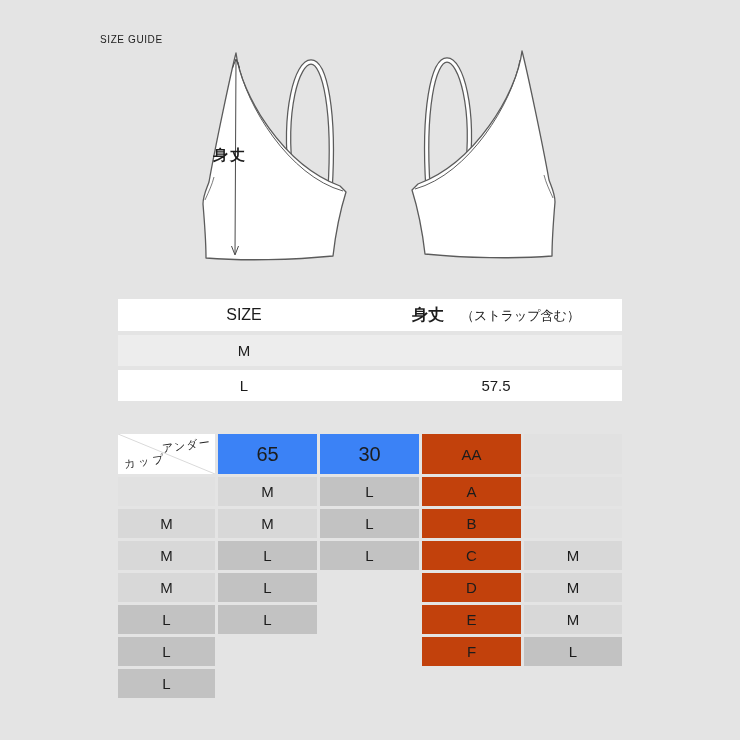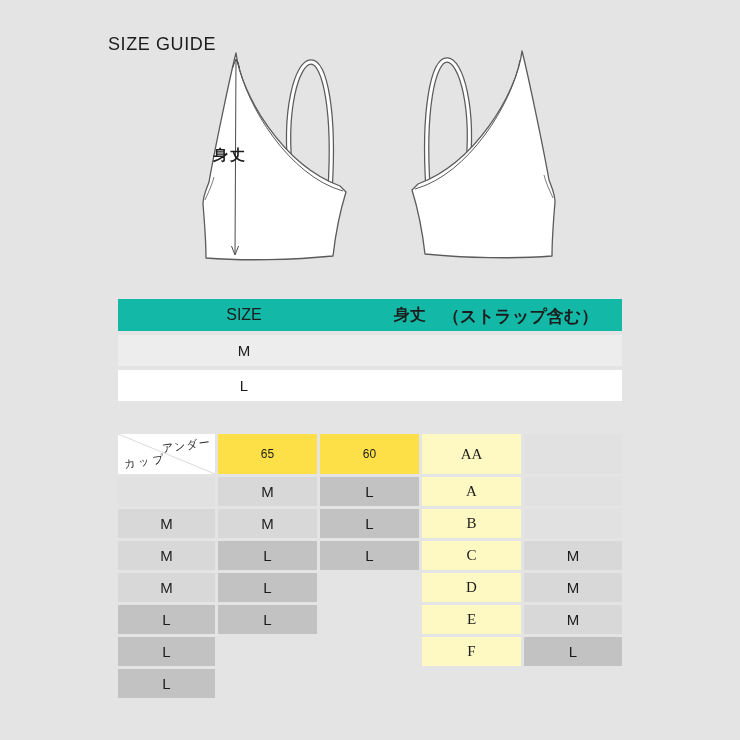--- a/index.html
+++ b/index.html
@@ -5,45 +5,45 @@
   html,body{margin:0;padding:0;}
   body{
     width:740px;height:740px;
     background:var(--background,#e4e4e4);
     font-family:"Liberation Sans","DejaVu Sans",sans-serif;
     color:var(--text,#1c1c1c);
     position:relative;overflow:hidden;
   }
   .abs{position:absolute;}
   
-  .title{left:108px;top:34px;font-size:18px;letter-spacing:.6px;}
+  .title{left:100px;top:34px;font-size:10px;letter-spacing:.6px;}
   
   .garment1{left:183px;top:50px;}
   .garment2{left:385px;top:48px;}
   .length-label{left:213px;top:146px;font-size:15px;font-weight:600;letter-spacing:2px;}
   
   .size-table{left:118px;top:299px;width:504px;}
   .t1-row{display:flex;height:31px;margin-top:4px;background:#ffffff;}
   .t1-row.stripe{background:var(--table-stripe,#ededed);}
-  .t1-header{display:flex;height:32px;background:#14b8a6;}
+  .t1-header{display:flex;height:32px;background:#ffffff;}
   .t1-cell{width:50%;display:flex;align-items:center;justify-content:center;font-size:15px;}
   .t1-header .t1-cell{font-size:16px;}
   .len-head{font-weight:bold;font-size:16px;}
-  .len-note{font-weight:bold;font-size:17px;margin-left:17px;padding-top:2px;}
+  .len-note{font-weight:normal;font-size:13px;margin-left:17px;padding-top:2px;}
   
   .cup-table{
     left:118px;top:434px;width:504px;
     display:grid;
     grid-template-columns:97px 99px 99px 99px 98px;
     grid-template-rows:40px repeat(7,29px);
     gap:3px;
   }
   .cell{display:flex;align-items:center;justify-content:center;font-size:15px;}
-  .th{background:#fde047;font-size:12px;}
-  .rowlab{background:#fef9c3;font-family:Liberation Serif, serif;}
+  .th{background:#3b82f6;font-size:20px;}
+  .rowlab{background:#c2410c;}
   .c-empty{background:var(--cell-empty,#e1e1e1);}
   .c-m{background:var(--cell-m,#d8d8d8);}
   .c-l{background:var(--cell-l,#c2c2c2);}
   .c-none{background:transparent;}
   .corner{background:#ffffff;position:relative;overflow:hidden;}
   .corner svg{position:absolute;left:0;top:0;width:100%;height:100%;}
   .corner .u{position:absolute;top:4px;right:4px;font-size:11px;transform:rotate(-8deg);letter-spacing:1px;}
   .corner .c{position:absolute;bottom:5px;left:6px;font-size:11px;transform:rotate(-8deg);letter-spacing:3px;}
 </style>
 </head>
@@ -92,34 +92,35 @@
       <span class="len-head">身丈</span>
       <span class="len-note">（ストラップ含む）</span>
     </div>
   </div>
   <div id="t1rows">
       <div class="t1-row stripe">
         <div class="t1-cell">M</div>
       </div>
       <div class="t1-row">
         <div class="t1-cell">L</div>
+        <div class="t1-cell">57.5</div>
       </div>
     </div>
 </div>
 
 <div class="abs cup-table" id="cupTable">
   <div class="corner">
     <svg viewBox="0 0 97 40" preserveAspectRatio="none">
       <line x1="0" y1="0" x2="97" y2="40" stroke="#dadada" stroke-width="1"></line>
     </svg>
     <span class="u">アンダー</span>
     <span class="c">カップ</span>
   </div>
 <div class="cell th">65</div>
-    <div class="cell th">60</div>
+    <div class="cell th">30</div>
     <div class="cell rowlab">AA</div>
     <div class="cell c-empty"></div>
     <div class="cell c-empty"></div>
     <div class="cell c-m">M</div>
     <div class="cell c-l">L</div>
     <div class="cell rowlab">A</div>
     <div class="cell c-empty"></div>
     <div class="cell c-m">M</div>
     <div class="cell c-m">M</div>
     <div class="cell c-l">L</div>

